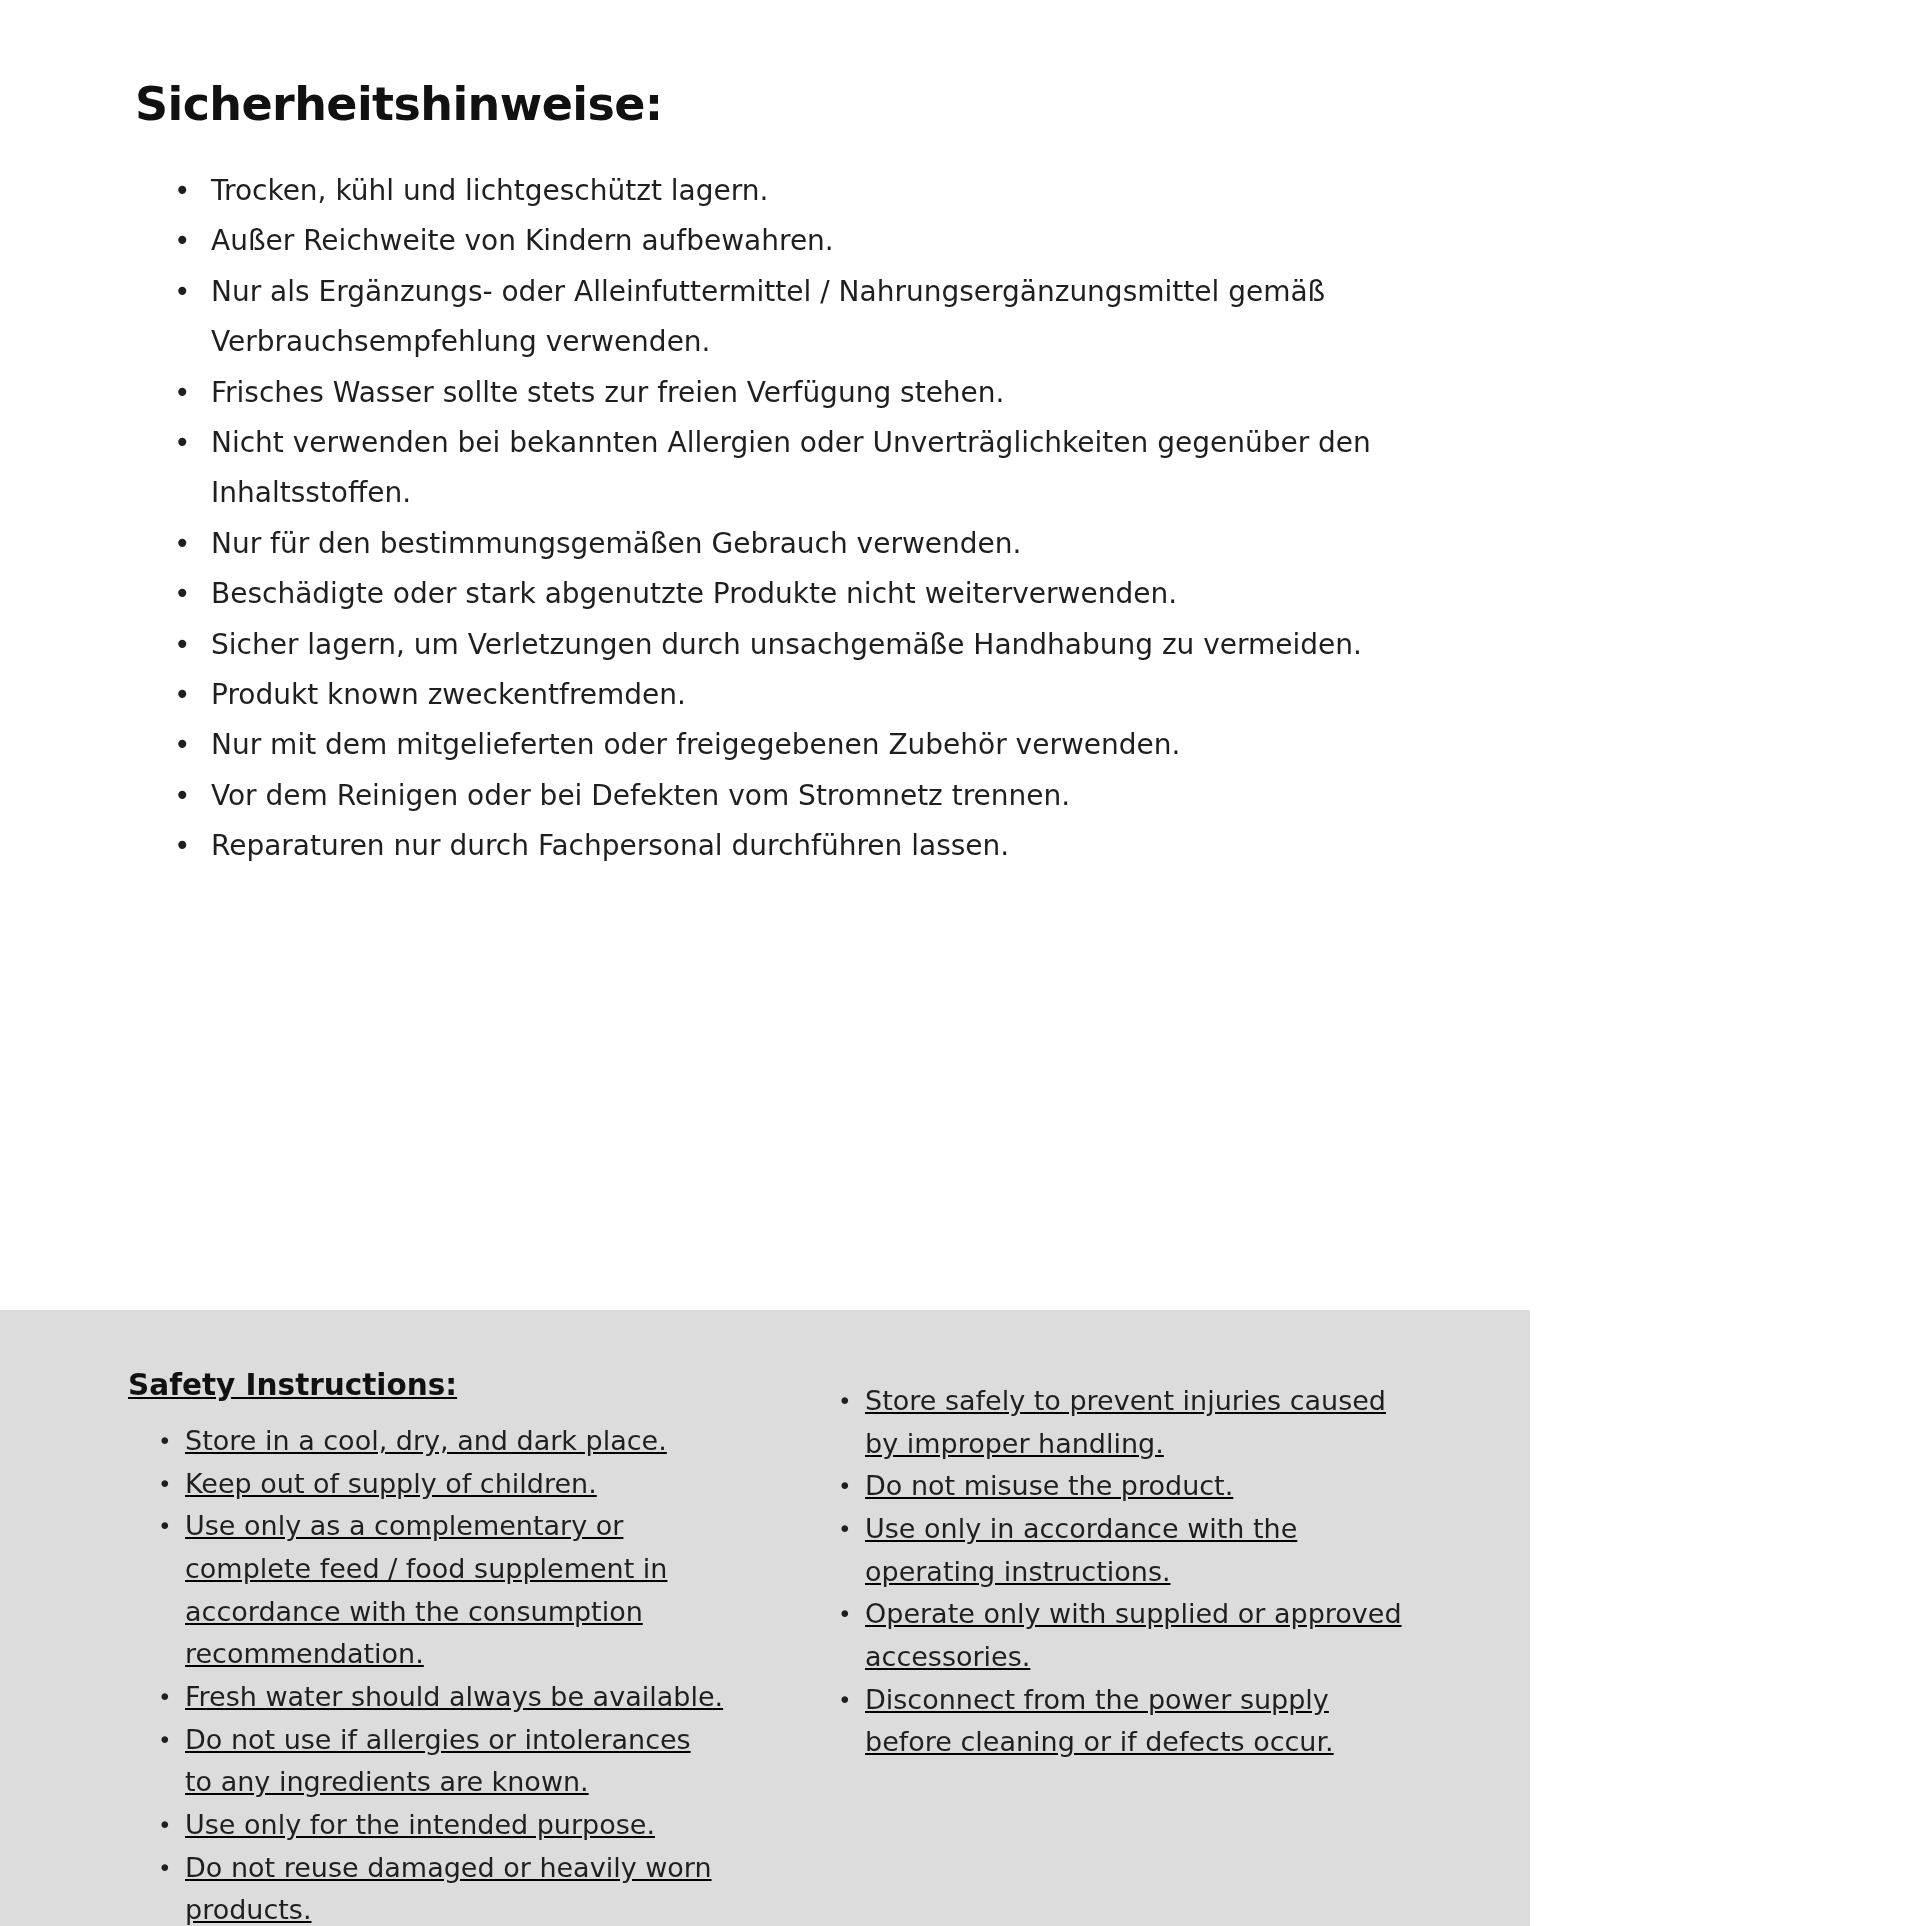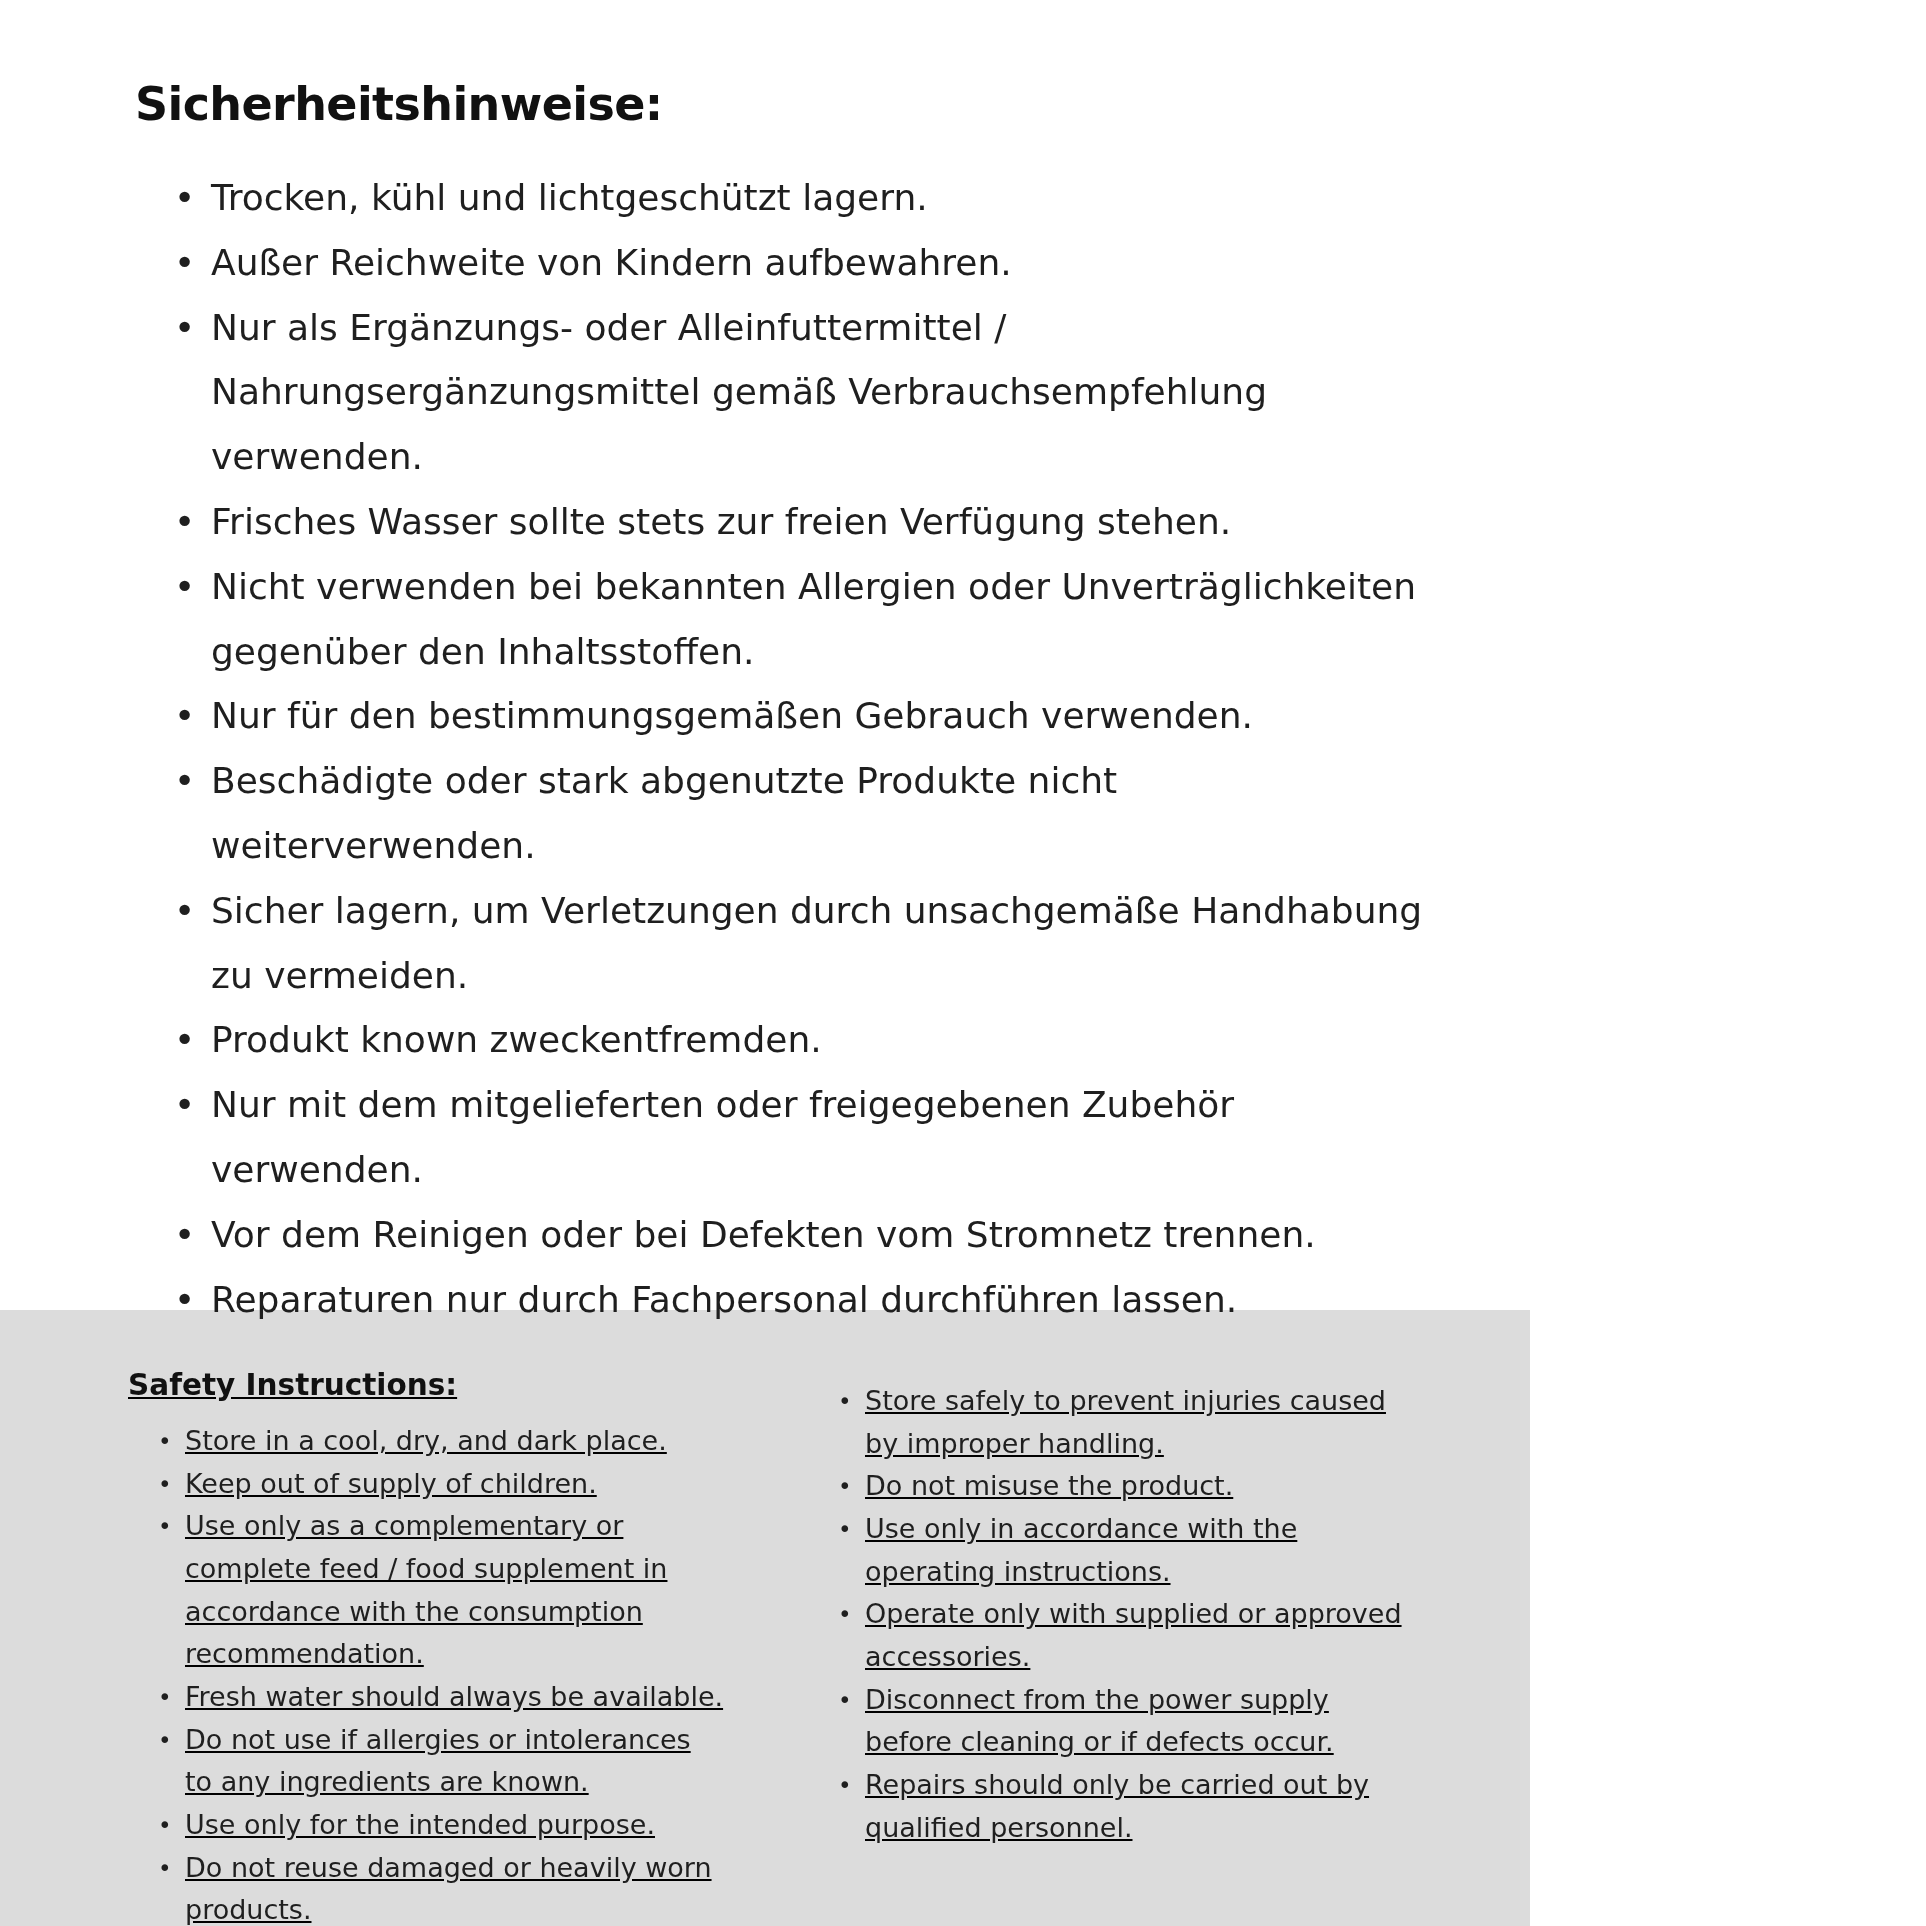--- a/index.html
+++ b/index.html
@@ -33,21 +33,21 @@
     margin: 0 0 35px 0;
     font-size: 46px;
     font-weight: 700;
     color: var(--title-text);
     letter-spacing: -0.6px;
   }
   .german-list {
     list-style: none;
     margin: 0;
     padding: 0 0 0 39px;
-    font-size: 36px;
+    font-size: 28px;
     line-height: 1.8;
     color: var(--text);
   }
   .german-list li {
     position: relative;
     padding-left: 37px;
   }
   .german-list li::before {
     content: "\2022";
     position: absolute;
@@ -133,20 +133,19 @@
       </ul>
     </div>
 
     <div class="english-col right">
       <ul class="english-list">
         <li>Store safely to prevent injuries caused by improper handling.</li>
         <li>Do not misuse the product.</li>
         <li>Use only in accordance with the operating instructions.</li>
         <li>Operate only with supplied or approved accessories.</li>
         <li>Disconnect from the power supply before cleaning or if defects occur.</li>
-        <li>Repairs should only be carried out by qualified personnel.</li>
       </ul>
     </div>
 
   </section>
 
 </div>
 
 
 </body></html>

